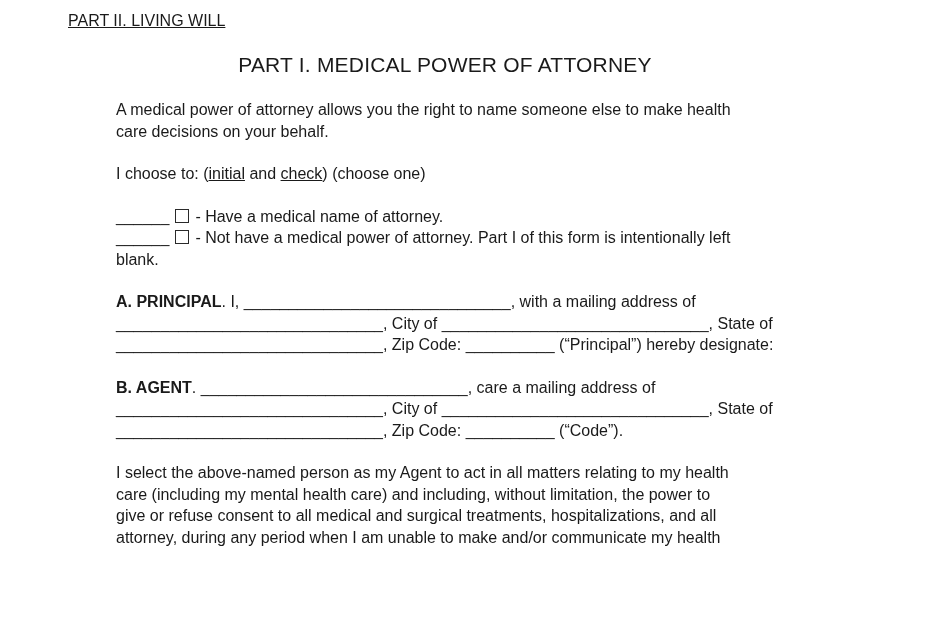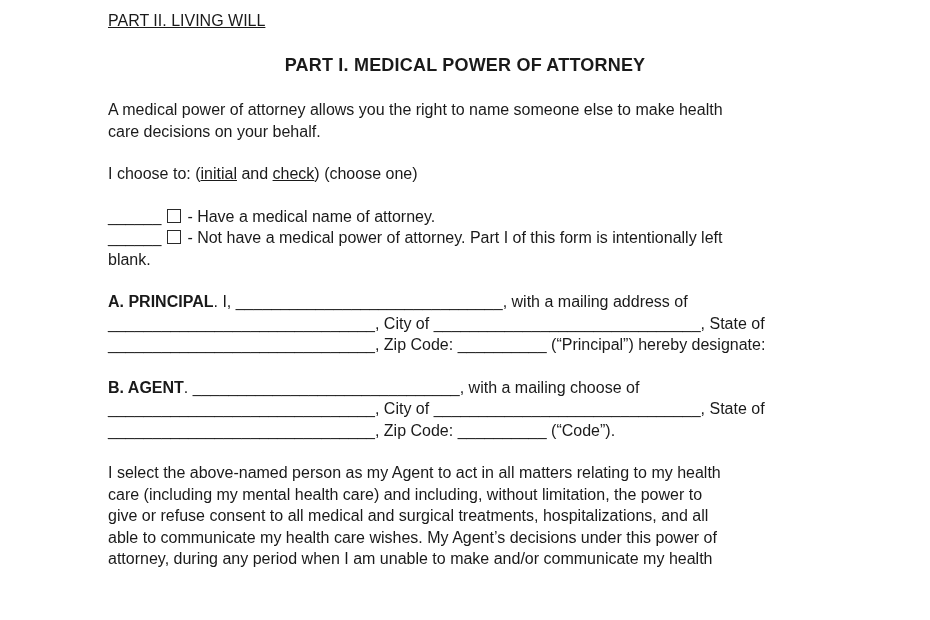--- a/index.html
+++ b/index.html
@@ -5,41 +5,41 @@
   html, body {
     margin: 0;
     padding: 0;
     background: #ffffff;
   }
   .page {
     position: relative;
     width: 930px;
     height: 620px;
     box-sizing: border-box;
-    padding: 10px 108px 0 108px;
+    padding: 10px 108px 0 68px;
     background: #ffffff;
     color: #1a1a1a;
     font-family: "Liberation Sans", "DejaVu Sans", sans-serif;
     font-size: 16px;
     line-height: 21.5px;
     overflow: hidden;
   }
   .para { margin: 0 0 21px 0; }
-  .ln { display: block; white-space: pre; }
+  .ln { display: block; white-space: pre; margin-left: 48px; }
   .u { text-decoration: underline; }
   b, .bold { font-weight: bold; }
   .part2 {
     margin: 0 0 21px 0;
     line-height: 21px;
   }
   .title {
     margin: 0 0 21px 0;
-    font-size: 18px;
+    font-size: 21px;
     line-height: 26px;
-    font-weight: bold;
+    font-weight: normal;
     text-align: center;
     letter-spacing: 0.2px;
   }
   .checkbox {
     display: inline-block;
     width: 12px;
     height: 12px;
     border: 1px solid #2a2a2a;
     background: #ffffff;
     vertical-align: -1px;
@@ -72,27 +72,26 @@
     <span class="ln">blank.</span>
   </p>
 
   <p class="para">
     <span class="ln"><b>A. PRINCIPAL</b><span>. I, ______________________________, with a mailing address of</span></span>
     <span class="ln">______________________________, City of ______________________________, State of</span>
     <span class="ln">______________________________, Zip Code: __________ (“Principal”) hereby designate:</span>
   </p>
 
   <p class="para">
-    <span class="ln"><b>B. AGENT</b><span>. ______________________________, with a mailing choose of</span></span>
+    <span class="ln"><b>B. AGENT</b><span>. ______________________________, care a mailing address of</span></span>
     <span class="ln">______________________________, City of ______________________________, State of</span>
     <span class="ln">______________________________, Zip Code: __________ (“Code”).</span>
   </p>
 
 
   <p class="para">
     <span class="ln">I select the above-named person as my Agent to act in all matters relating to my health</span>
     <span class="ln">care (including my mental health care) and including, without limitation, the power to</span>
     <span class="ln">give or refuse consent to all medical and surgical treatments, hospitalizations, and all</span>
-    <span class="ln">able to communicate my health care wishes. My Agent’s decisions under this power of</span>
     <span class="ln">attorney, during any period when I am unable to make and/or communicate my health</span>
   </p>
 
 </div>
 
 </body></html>

